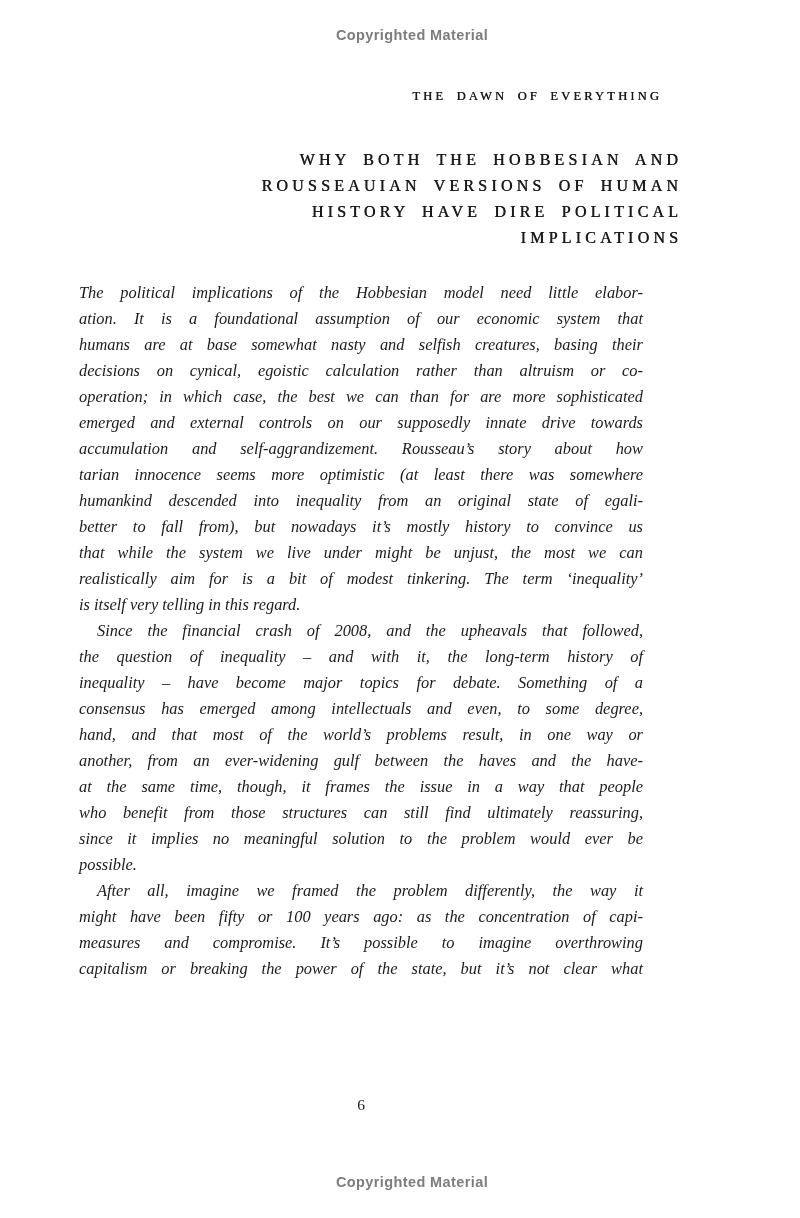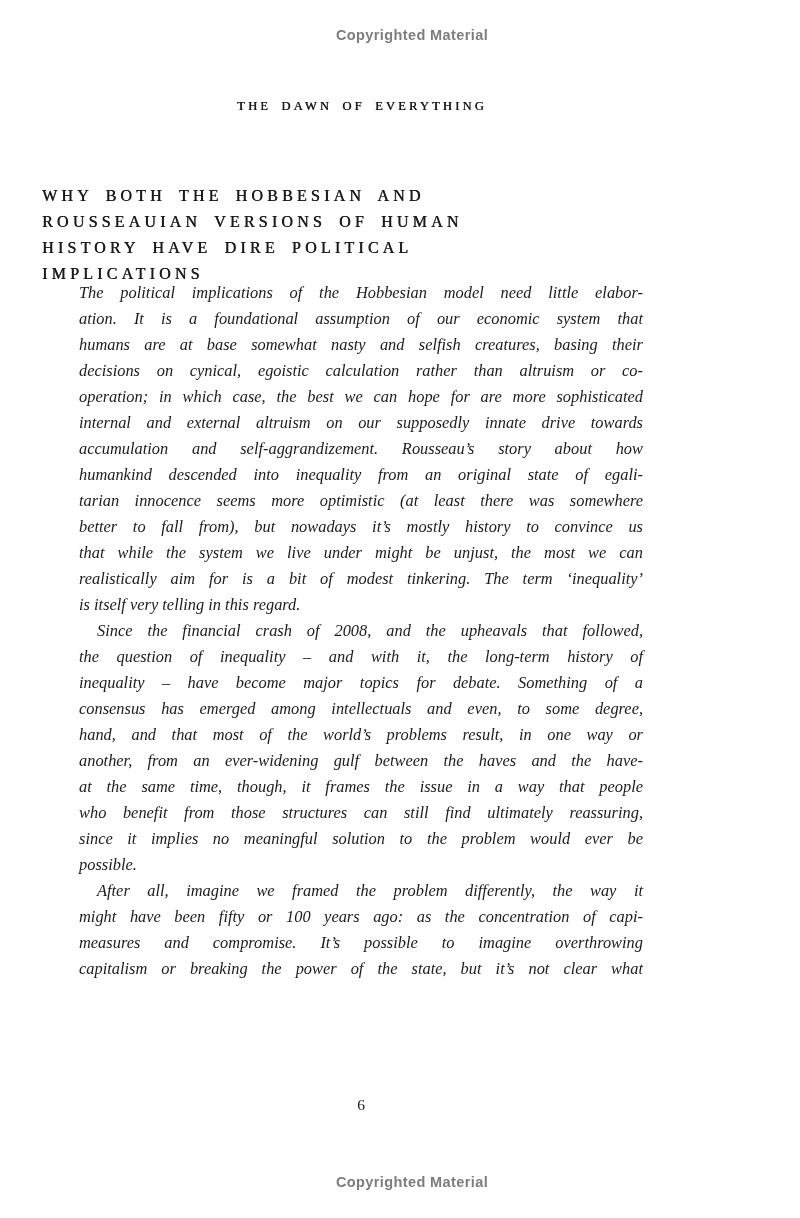--- a/index.html
+++ b/index.html
@@ -25,40 +25,39 @@
     font-weight: 700;
     font-size: 14.5px;
     letter-spacing: 0.4px;
     color: #7d7d7d;
   }
   .watermark.top { top: 27px; }
   .watermark.bottom { top: 1174px; }
 
   .running-head {
     position: absolute;
-    top: 99px;
+    top: 89px;
     left: 62px;
     width: 600px;
-    text-align: center;
+    text-align: right;
     font-size: 12.5px;
     font-weight: 400;
     letter-spacing: 3.2px;
     word-spacing: 4px;
     color: #1b1b1b;
     text-shadow: 0.45px 0 0 currentColor;
   }
 
   .chapter-heading {
     position: absolute;
     top: 147px;
     left: 42px;
     width: 640px;
-    text-align: left;
+    text-align: right;
     color: #1b1b1b;
-    margin-top: 36px;
   }
   .chapter-heading .hline {
     font-size: 16px;
     line-height: 26px;
     font-weight: 400;
     letter-spacing: 4.2px;
     word-spacing: 5px;
     text-shadow: 0.5px 0 0 currentColor;
   }
 
@@ -106,25 +105,25 @@
     <div class="hline">ROUSSEAUIAN VERSIONS OF HUMAN</div>
     <div class="hline">HISTORY HAVE DIRE POLITICAL</div>
     <div class="hline">IMPLICATIONS</div>
   </div>
 
   <div class="body-column" id="body-column">
       <div class="body-line">The political implications of the Hobbesian model need little elabor-</div>
       <div class="body-line">ation. It is a foundational assumption of our economic system that</div>
       <div class="body-line">humans are at base somewhat nasty and selfish creatures, basing their</div>
       <div class="body-line">decisions on cynical, egoistic calculation rather than altruism or co-</div>
-      <div class="body-line">operation; in which case, the best we can hope for are more sophisticated</div>
-      <div class="body-line">internal and external altruism on our supposedly innate drive towards</div>
+      <div class="body-line">operation; in which case, the best we can than for are more sophisticated</div>
+      <div class="body-line">emerged and external controls on our supposedly innate drive towards</div>
       <div class="body-line">accumulation and self-aggrandizement. Rousseau’s story about how</div>
+      <div class="body-line">tarian innocence seems more optimistic (at least there was somewhere</div>
       <div class="body-line">humankind descended into inequality from an original state of egali-</div>
-      <div class="body-line">tarian innocence seems more optimistic (at least there was somewhere</div>
       <div class="body-line">better to fall from), but nowadays it’s mostly history to convince us</div>
       <div class="body-line">that while the system we live under might be unjust, the most we can</div>
       <div class="body-line">realistically aim for is a bit of modest tinkering. The term ‘inequality’</div>
       <div class="body-line endline">is itself very telling in this regard.</div>
       <div class="body-line indent">Since the financial crash of 2008, and the upheavals that followed,</div>
       <div class="body-line">the question of inequality – and with it, the long-term history of</div>
       <div class="body-line">inequality – have become major topics for debate. Something of a</div>
       <div class="body-line">consensus has emerged among intellectuals and even, to some degree,</div>
       <div class="body-line">hand, and that most of the world’s problems result, in one way or</div>
       <div class="body-line">another, from an ever-widening gulf between the haves and the have-</div>

